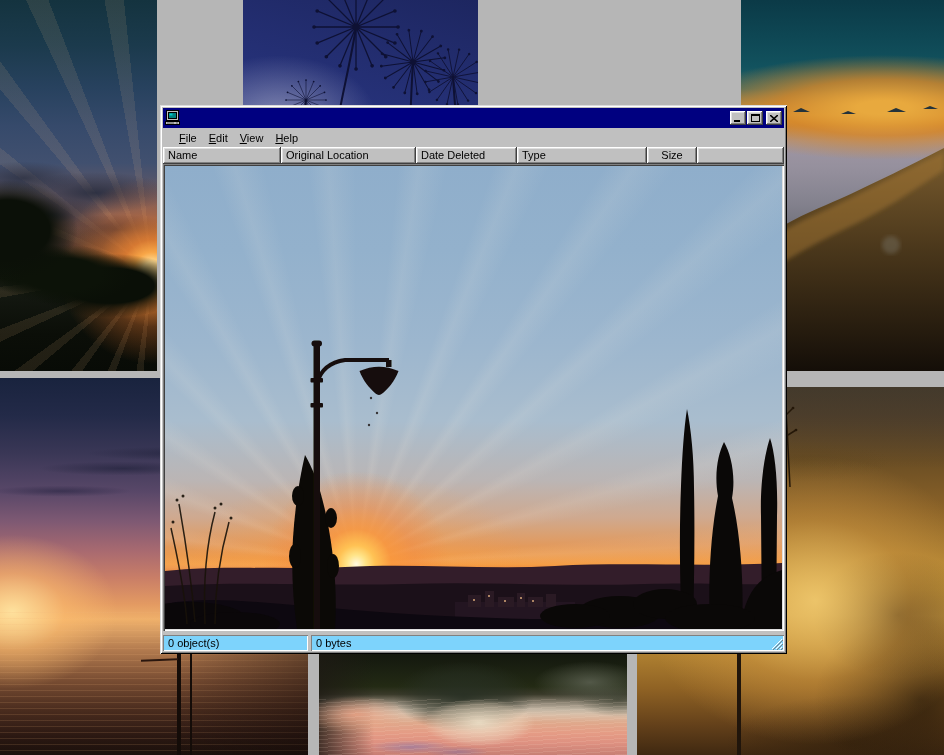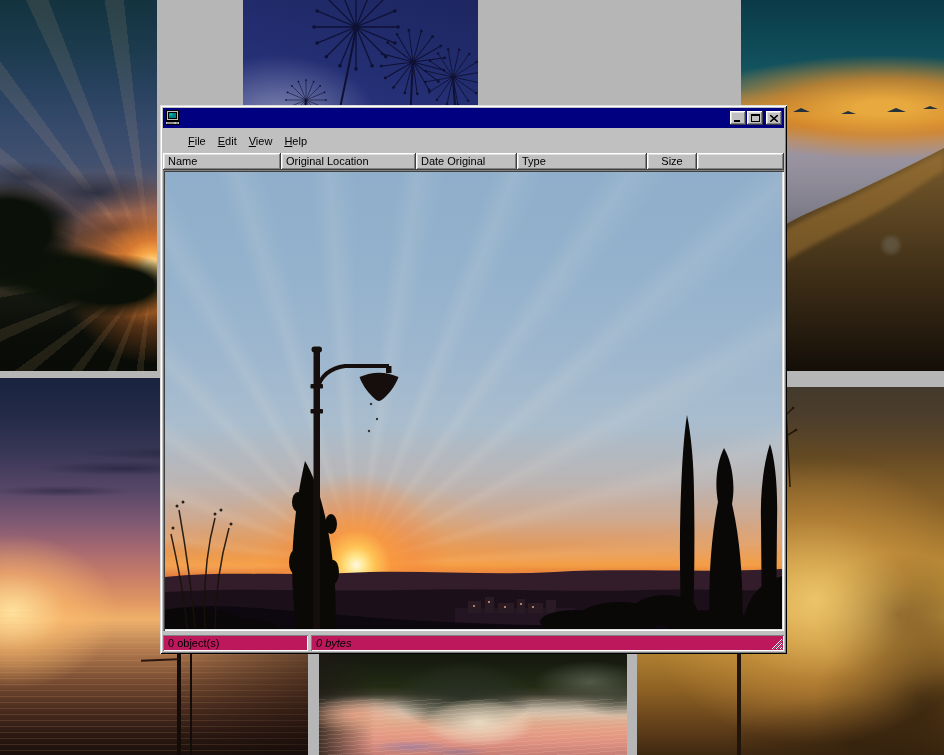--- a/index.html
+++ b/index.html
@@ -113,21 +113,21 @@
     box-shadow: inset 1px 1px 0 #dcdcdc, inset -1px -1px 0 #000,
                 inset 2px 2px 0 #fff, inset -2px -2px 0 #808080;
     display:flex;flex-direction:column;}
   .titlebar{height:20px;background:#000080;display:flex;align-items:center;padding:0 2px;flex:0 0 auto;}
   .titlebar .app-icon{width:16px;height:16px;margin-right:3px;flex:0 0 auto;}
   .title-text{flex:1;color:#fff;font-size:11px;font-weight:bold;white-space:nowrap;overflow:hidden;}
   .tb-btn{width:16px;height:14px;background:#c0c0c0;flex:0 0 auto;margin-left:1px;
     box-shadow: inset -1px -1px 0 #404040, inset 1px 1px 0 #fff, inset -2px -2px 0 #808080, inset 2px 2px 0 #dfdfdf;
     display:flex;align-items:center;justify-content:center;}
   .tb-btn.close{margin-left:3px;}
-  .menubar{height:25px;display:flex;align-items:center;padding-left:19px;flex:0 0 auto;}
+  .menubar{height:19px;display:flex;align-items:center;padding-left:10px;flex:0 0 auto;}
   .menu-item{padding:2px 6px;font-size:11px;color:#000;}
   .menu-item u{text-decoration:underline;}
   .headerrow{height:17px;display:flex;flex:0 0 auto;}
   .col{height:17px;background:#c0c0c0;box-sizing:border-box;padding:2px 5px 0 5px;
     font-size:11px;color:#000;white-space:nowrap;overflow:hidden;
     box-shadow: inset -1px -1px 0 #404040, inset 1px 1px 0 #fff, inset -2px -2px 0 #808080, inset 2px 2px 0 #dfdfdf;}
   .col.right{text-align:center;}
   .client{flex:1 1 auto;position:relative;background:#000;
     box-shadow: inset 1px 1px 0 #808080, inset 2px 2px 0 #404040, inset -1px -1px 0 #fff, inset -2px -2px 0 #dfdfdf;}
   .photo{position:absolute;left:2px;top:2px;right:2px;bottom:2px;overflow:hidden;}
@@ -158,24 +158,24 @@
       radial-gradient(92px 18px at 332 372, rgba(110,98,112,.65), rgba(110,98,112,0) 70%),
       radial-gradient(70px 14px at 182 362, rgba(225,205,185,.6), rgba(225,205,185,0) 70%),
       radial-gradient(60px 14px at 482 352, rgba(115,102,115,.6), rgba(115,102,115,0) 70%),
       radial-gradient(80px 24px at 562 322, rgba(238,220,196,.85), rgba(238,220,196,0) 70%),
       radial-gradient(62px 20px at 600 362, rgba(118,106,120,.65), rgba(118,106,120,0) 70%),
       radial-gradient(72px 24px at 592 62, rgba(230,212,190,.75), rgba(230,212,190,0) 70%),
       radial-gradient(52px 18px at 612 112, rgba(128,115,128,.6), rgba(128,115,128,0) 70%),
       radial-gradient(60px 16px at 90 80, rgba(210,200,205,.4), rgba(210,200,205,0) 70%),
       radial-gradient(50px 14px at 40 120, rgba(205,195,200,.35), rgba(205,195,200,0) 70%);}
   .statusbar{height:20px;flex:0 0 auto;display:flex;align-items:center;padding-top:3px;position:relative;box-sizing:border-box;}
-  .panel{height:16px;background:#be185d;box-sizing:border-box;padding:2px 5px 0 5px;font-size:11px;color:#000;
+  .panel{height:16px;background:#7dd3fc;box-sizing:border-box;padding:2px 5px 0 5px;font-size:11px;color:#000;
     box-shadow: inset 1px 1px 0 #808080, inset -1px -1px 0 #fff;white-space:nowrap;overflow:hidden;}
   .panel.objects{width:145px;margin-right:3px;}
-  .panel.bytes{flex:1;font-style:italic;}
+  .panel.bytes{flex:1;}
   .grip{position:absolute;right:1px;bottom:1px;width:12px;height:12px;}
 </style>
 </head>
 <body>
 
 <div id="desktop">
 
   <div class="tile" id="tile-rays"></div>
 
   <div class="tile" id="tile-dandelion">
@@ -264,21 +264,21 @@
     <div class="menubar" id="menubar">
         <span class="menu-item"><u>F</u>ile</span>
         <span class="menu-item"><u>E</u>dit</span>
         <span class="menu-item"><u>V</u>iew</span>
         <span class="menu-item"><u>H</u>elp</span>
       </div>
 
     <div class="headerrow" id="headerrow">
         <div class="col" style="width: 118px; flex: 0 0 auto;">Name</div>
         <div class="col" style="width: 135px; flex: 0 0 auto;">Original Location</div>
-        <div class="col" style="width: 101px; flex: 0 0 auto;">Date Original</div>
+        <div class="col" style="width: 101px; flex: 0 0 auto;">Date Deleted</div>
         <div class="col" style="width: 130px; flex: 0 0 auto;">Type</div>
         <div class="col right" style="width: 50px; flex: 0 0 auto;">Size</div>
         <div class="col" style="flex: 1 1 auto;"></div>
       </div>
 
     <div class="client">
       <div class="photo">
         <div class="layer sky"></div>
         <div class="layer rays"></div>
         <div class="layer sun"></div>

